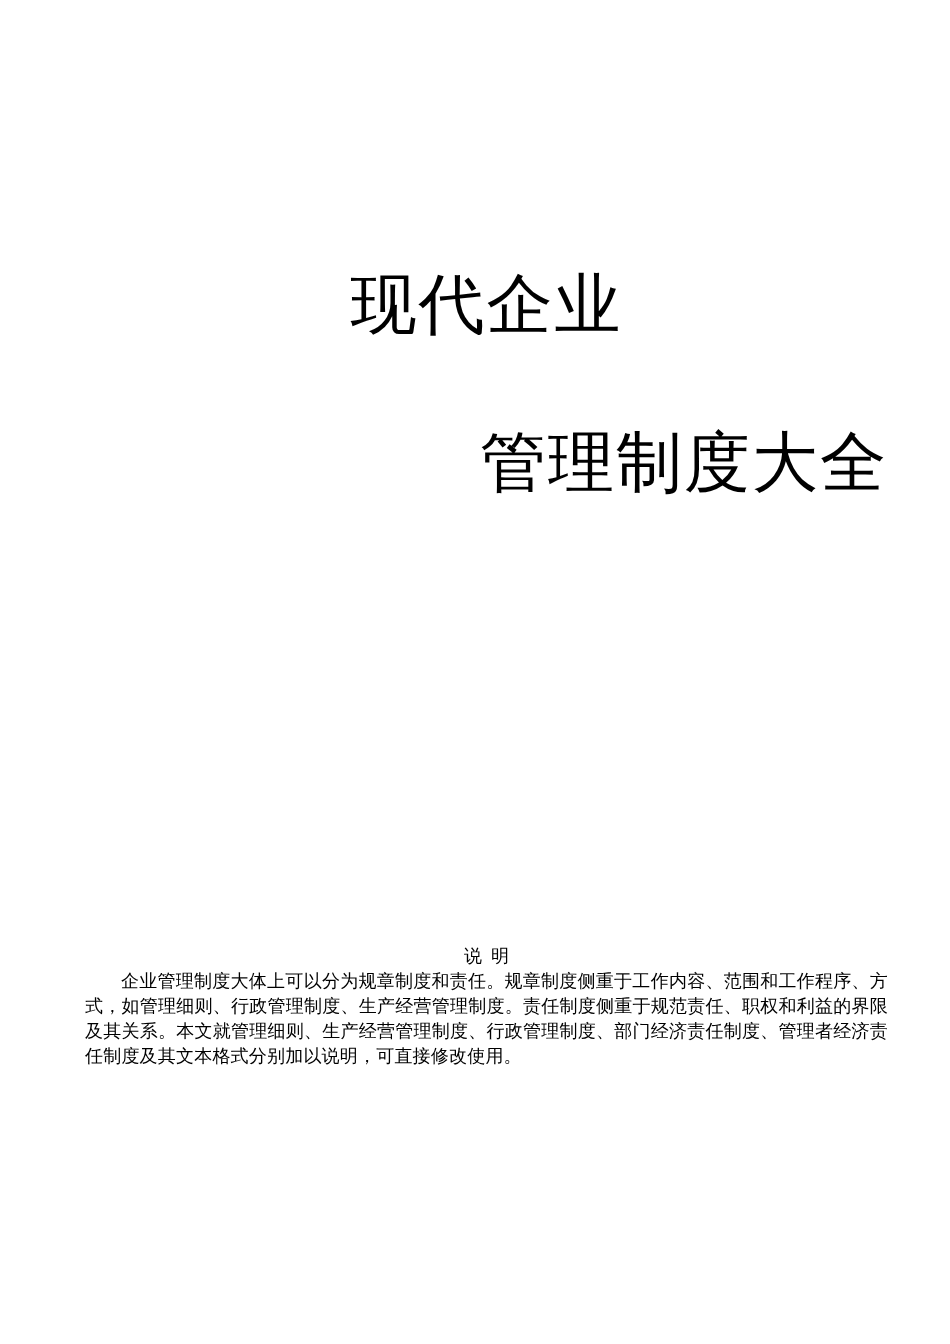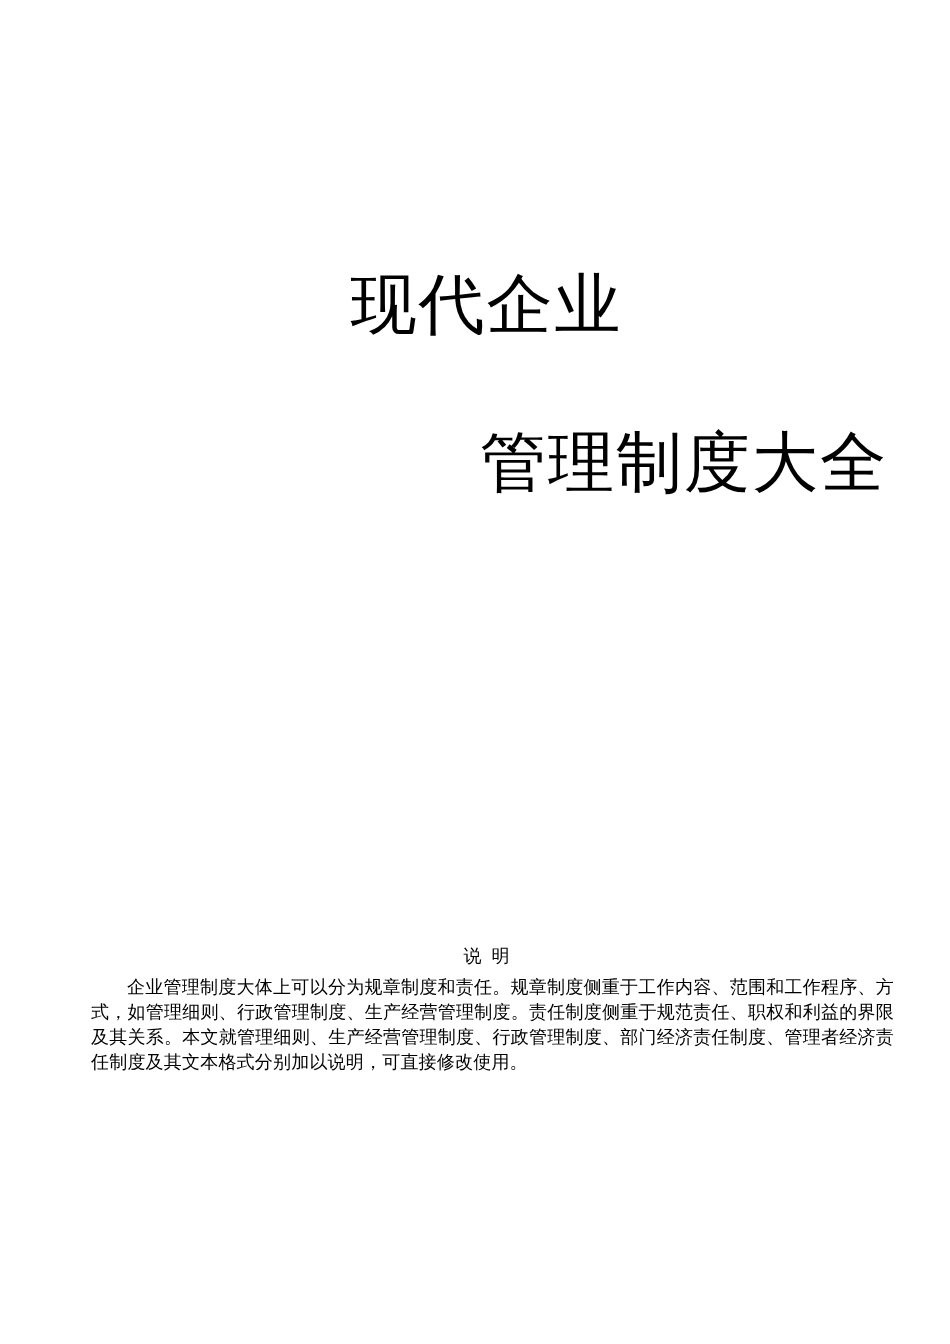--- a/index.html
+++ b/index.html
@@ -32,31 +32,31 @@
   .doc-title--line1 { top: 270px; }
   .doc-title--line2 { top: 428px; text-align: right; }
 
   
   .note-heading {
     position: absolute;
     top: 944px;
     left: 85px;
     width: 803px;
     text-align: center;
-    font-family: Liberation Sans, sans-serif;
+    font-family: Liberation Serif, serif;
     font-size: 18px;
     line-height: 25px;
     white-space: pre;
   }
   .note-paragraph {
     position: absolute;
     top: 969px;
     left: 85px;
     width: 803px;
-    margin: 6px;
+    margin: 0;
     font-family: "Liberation Sans", "DejaVu Sans", sans-serif;
     font-size: 18px;
     line-height: 25px;
     letter-spacing: 0.2px;
     text-align: justify;
     text-indent: 2em;
   }
 
   
   .page-number {

